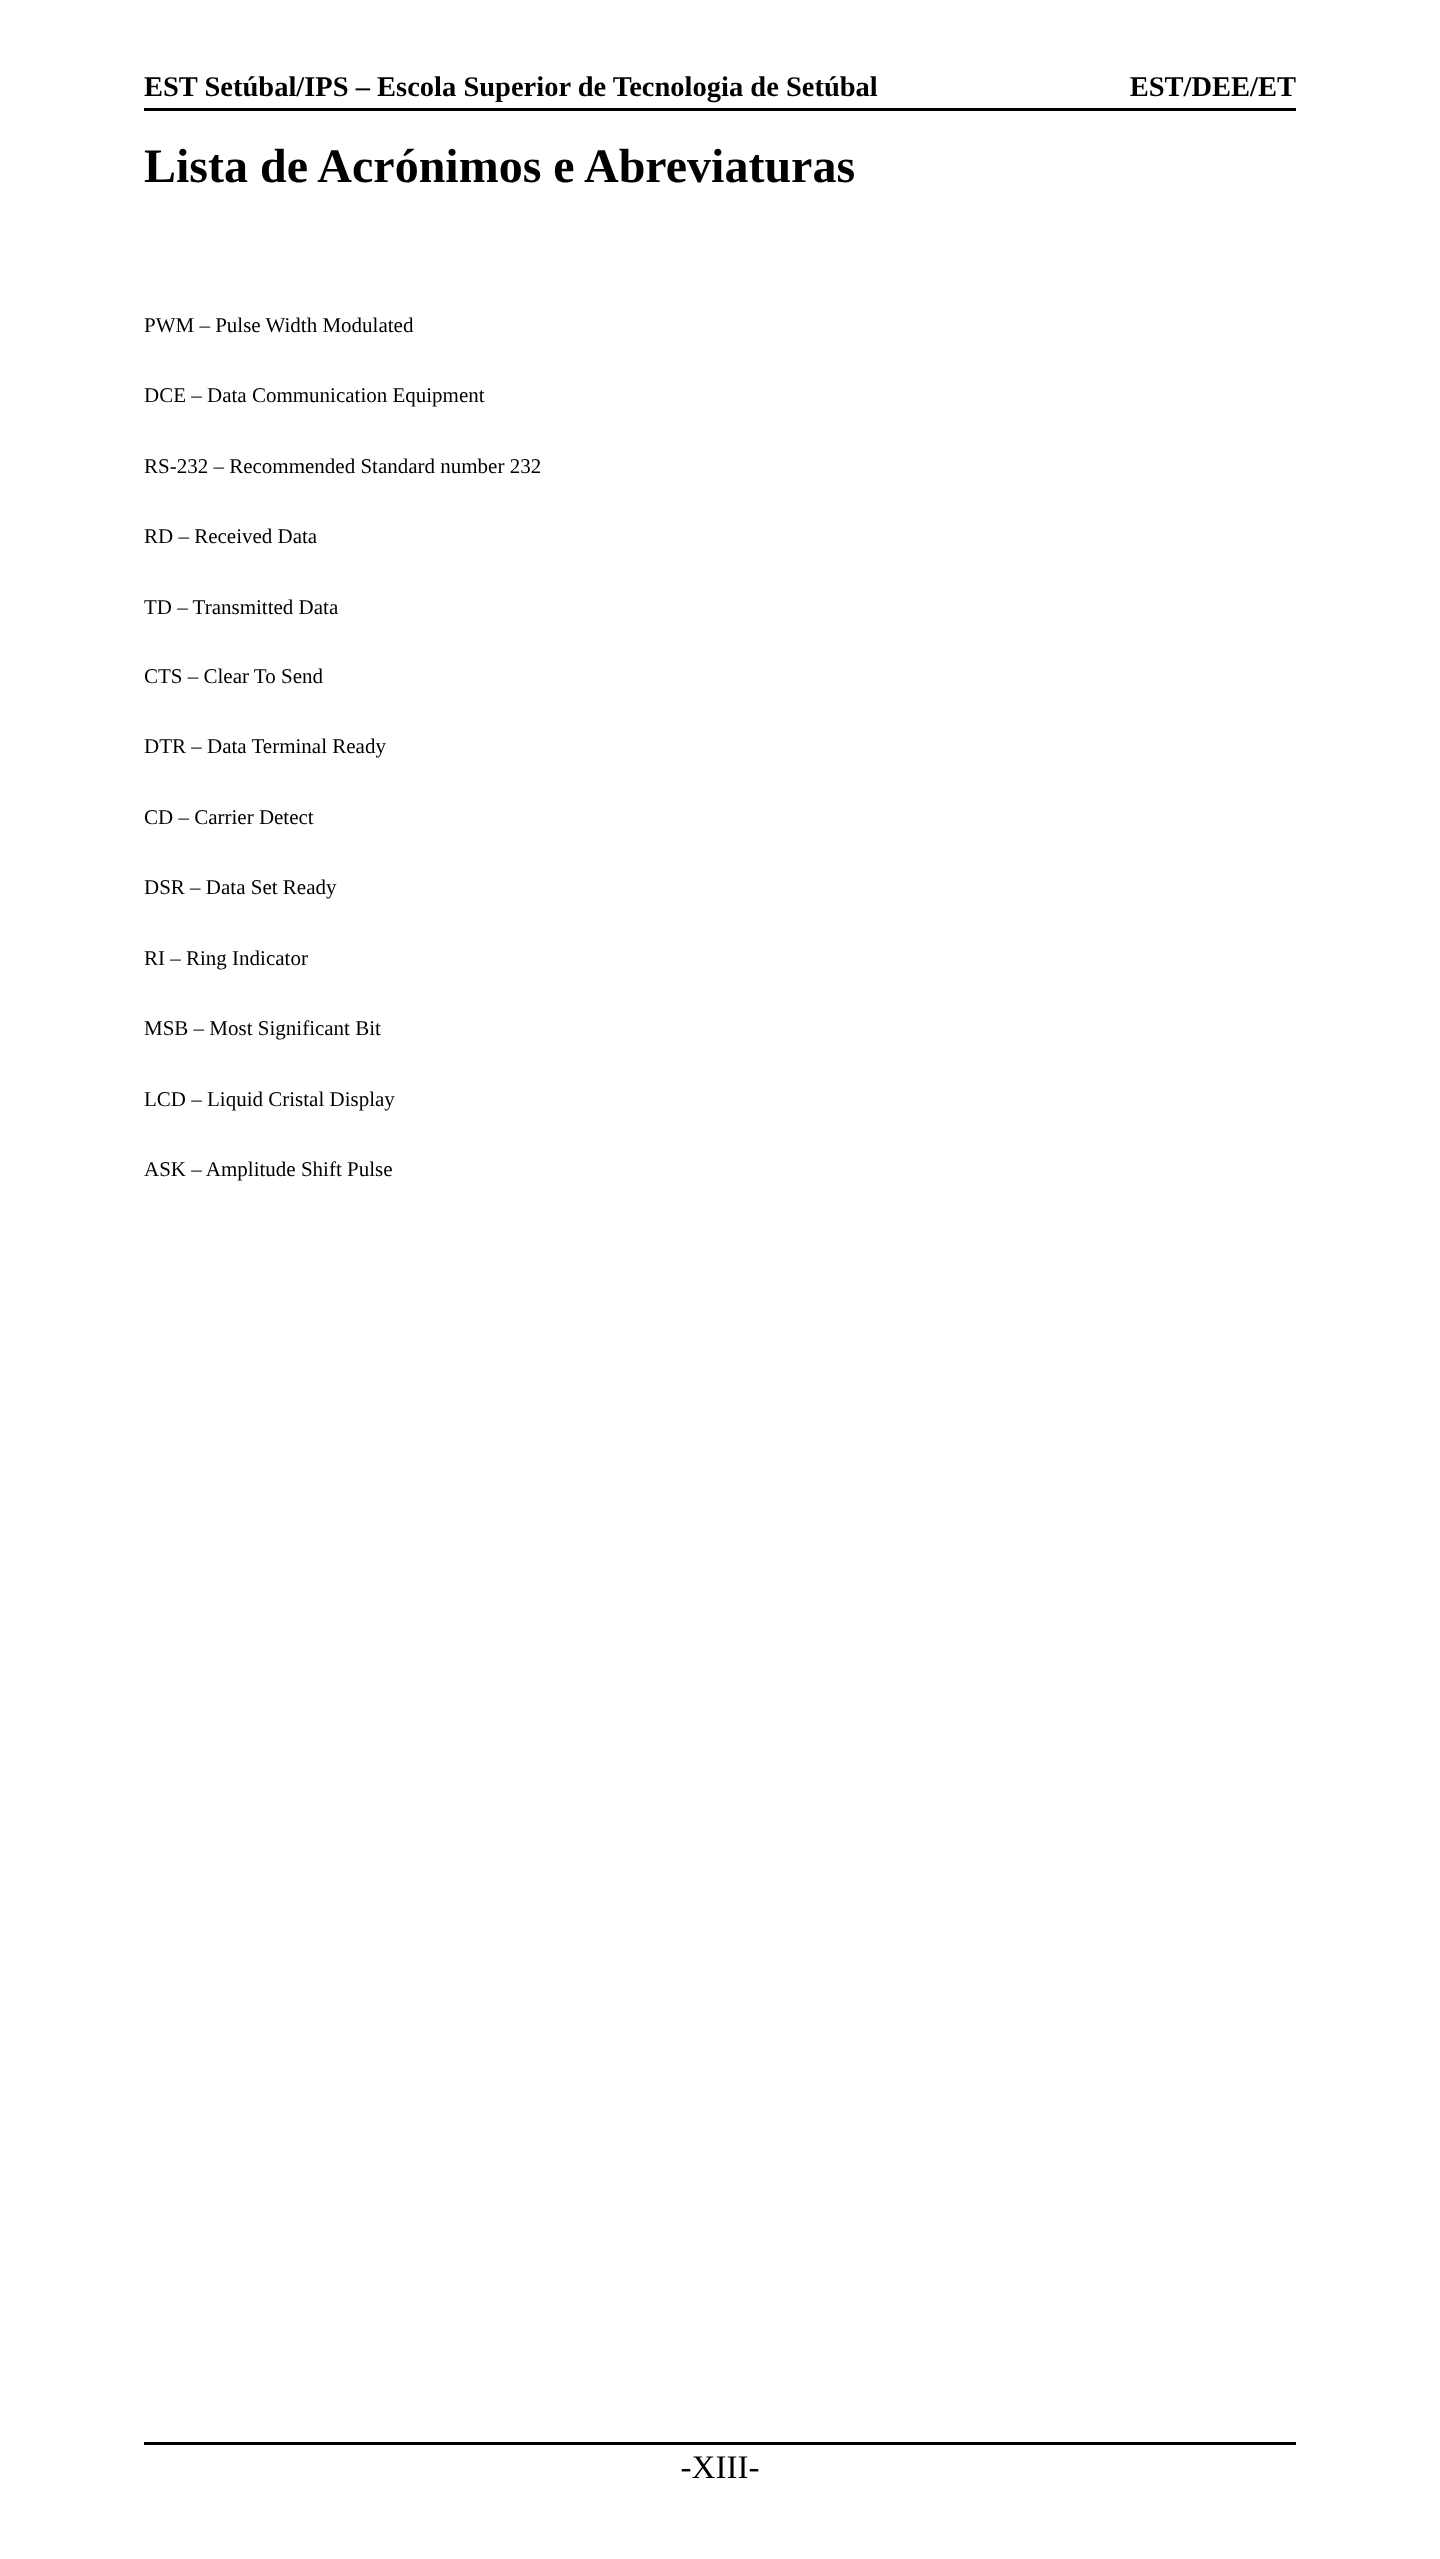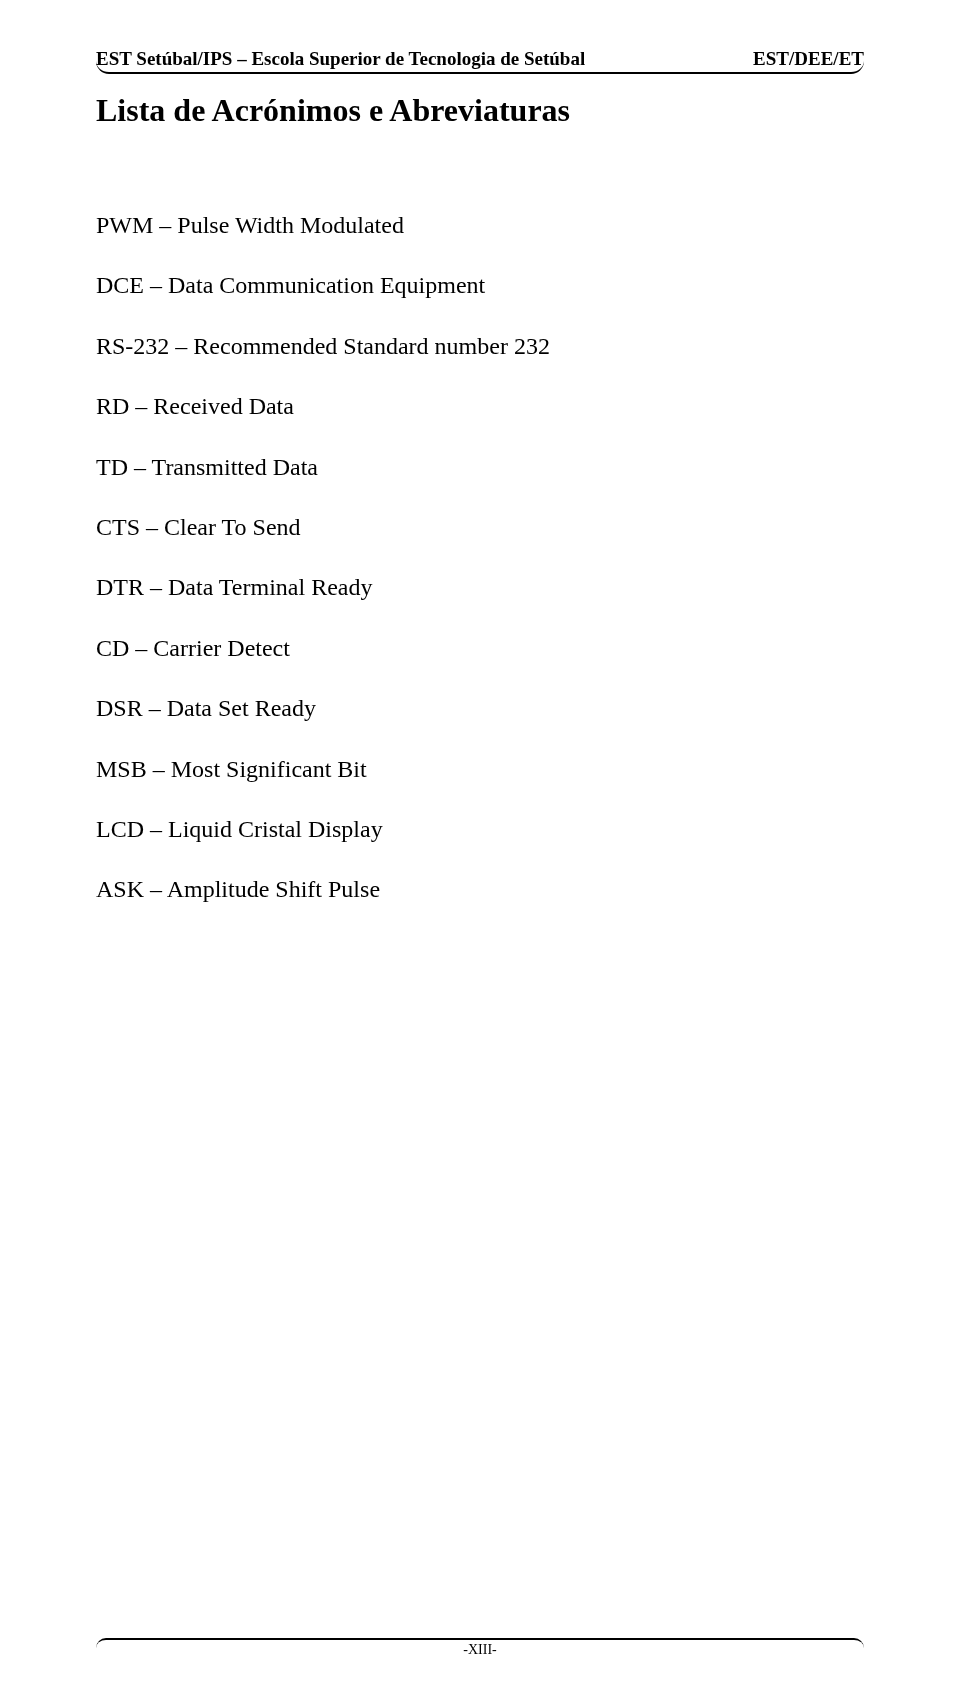--- a/index.html
+++ b/index.html
@@ -1,15 +1,15 @@
 <!DOCTYPE html>
 <html><head>
 <meta charset="utf-8">
 <style>
-  * { box-sizing: border-box; border-radius: 29px; }
+  * { box-sizing: border-box; }
   body {
     margin: 0;
     padding: 0;
     background: #ffffff;
     font-family: "Times New Roman", Times, serif;
     color: #000;
     width: 960px;
     height: 1706px;
     position: relative;
   }
@@ -29,29 +29,29 @@
   }
   .title {
     font-weight: bold;
     font-size: 32px;
     margin-top: 18px;
   }
   .content {
     margin-top: 80px;
   }
   .item {
-    font-size: 24px;
+    font-size: 14px;
     line-height: 1.35;
     margin-bottom: 28px;
   }
   .footer {
     margin-top: auto;
     border-top: 2px solid #000;
     text-align: center;
-    font-size: 14px;
+    font-size: 22px;
     padding-top: 2px;
   }
 </style>
 </head>
 <body>
 
 <div class="page">
 
   <div class="header-row">
     <span>EST Setúbal/IPS – Escola Superior de Tecnologia de Setúbal</span>
@@ -63,20 +63,21 @@
   <div class="content">
     <div class="item">PWM – Pulse Width Modulated</div>
     <div class="item">DCE – Data Communication Equipment</div>
     <div class="item">RS-232 – Recommended Standard number 232</div>
     <div class="item">RD – Received Data</div>
     <div class="item">TD – Transmitted Data</div>
     <div class="item">CTS – Clear To Send</div>
     <div class="item">DTR – Data Terminal Ready</div>
     <div class="item">CD – Carrier Detect</div>
     <div class="item">DSR – Data Set Ready</div>
+    <div class="item">RI – Ring Indicator</div>
     <div class="item">MSB – Most Significant Bit</div>
     <div class="item">LCD – Liquid Cristal Display</div>
     <div class="item">ASK – Amplitude Shift Pulse</div>
   </div>
 
   <div class="footer">-XIII-</div>
 
 </div>
 
 </body></html>

